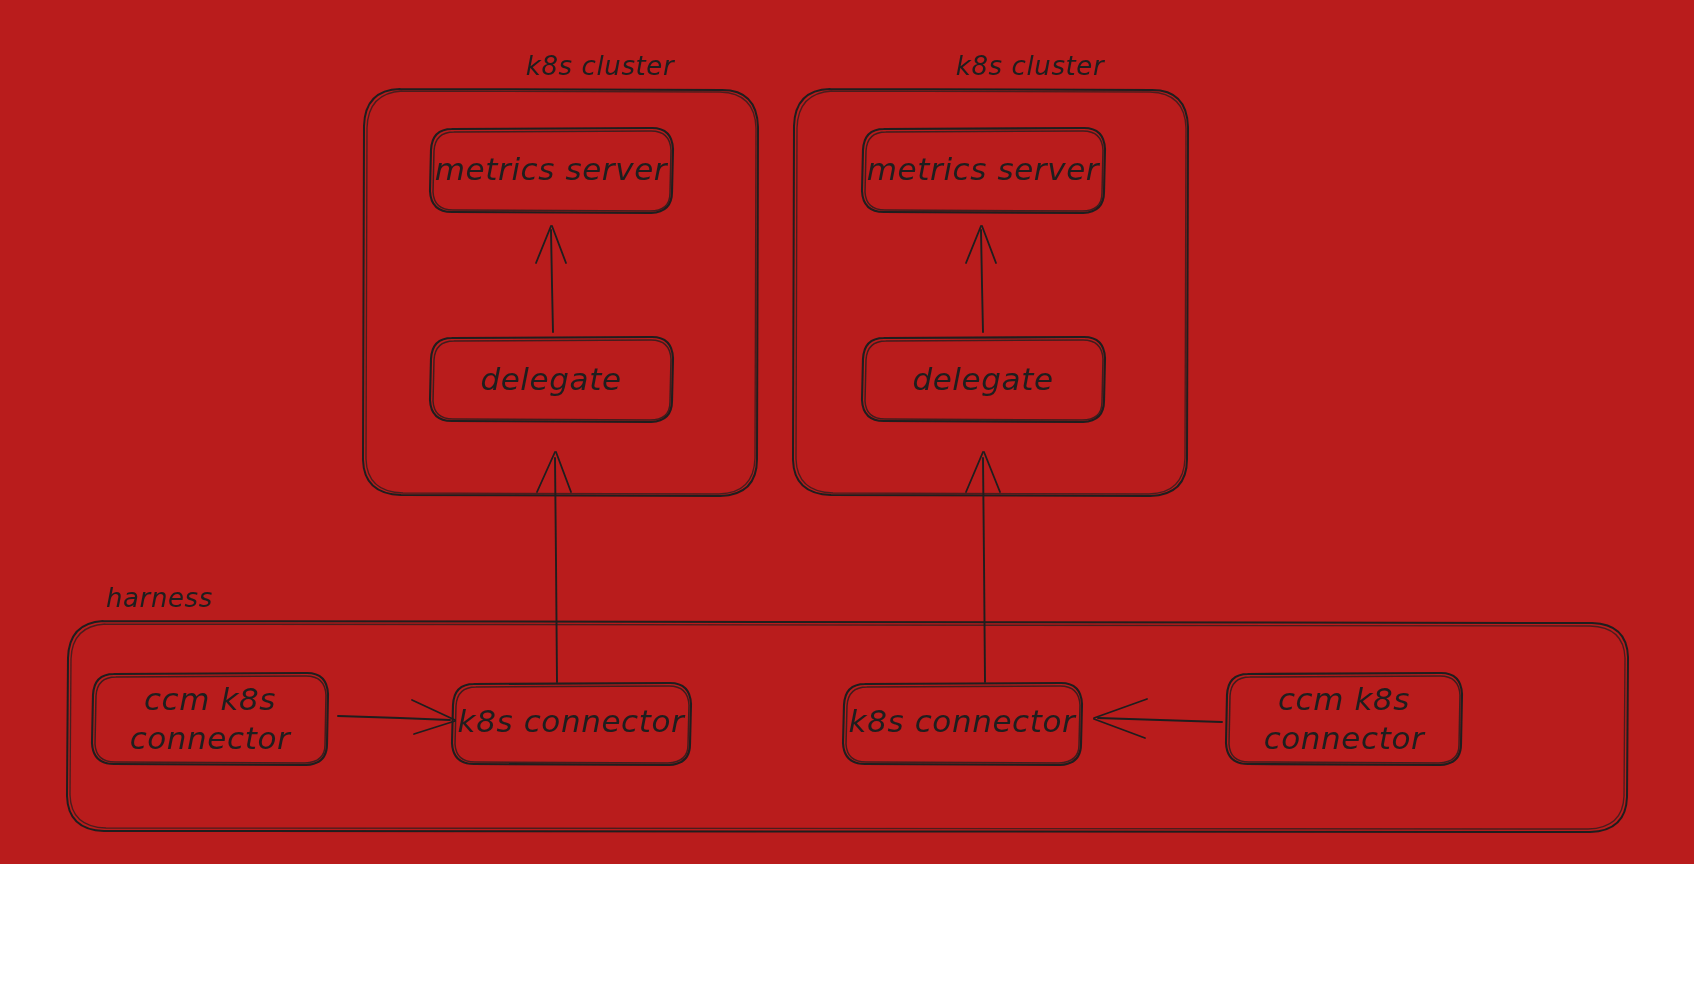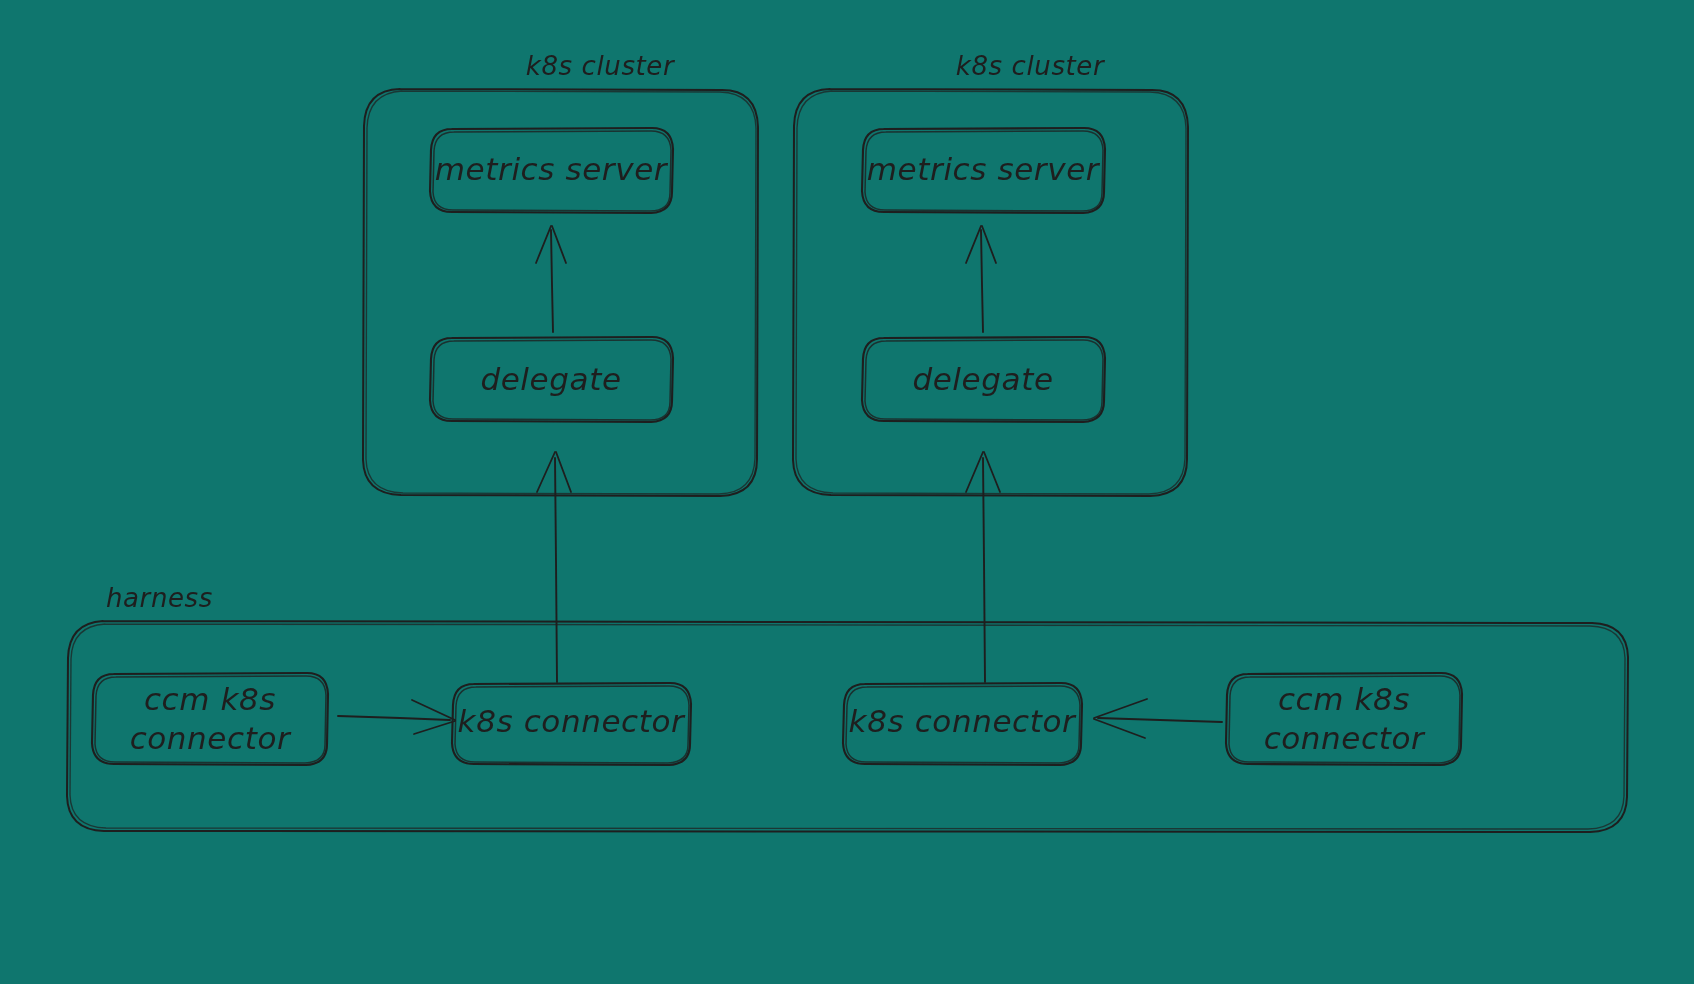--- a/index.html
+++ b/index.html
@@ -6,22 +6,22 @@
     margin: 0;
     padding: 0;
     background: #ffffff;
   }
   body {
     font-family: "DejaVu Sans", sans-serif;
   }
   #canvas-wrap {
     position: relative;
     width: 1694px;
-    height: 984px;
-    background: #0f766e;
+    height: 864px;
+    background: #b91c1c;
     overflow: hidden;
   }
   svg#diagram {
     position: absolute;
     inset: 0;
     width: 1694px;
     height: 984px;
   }
   .stroke {
     fill: none;

